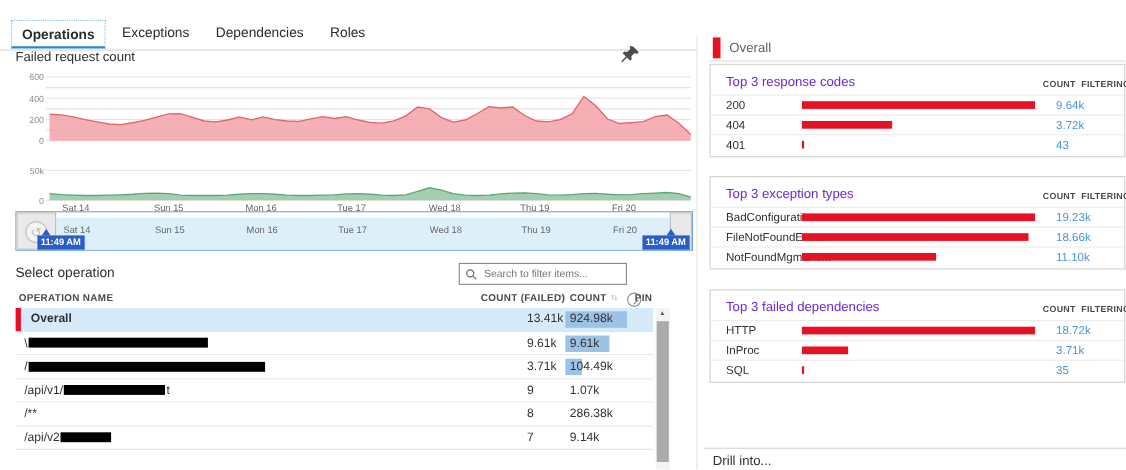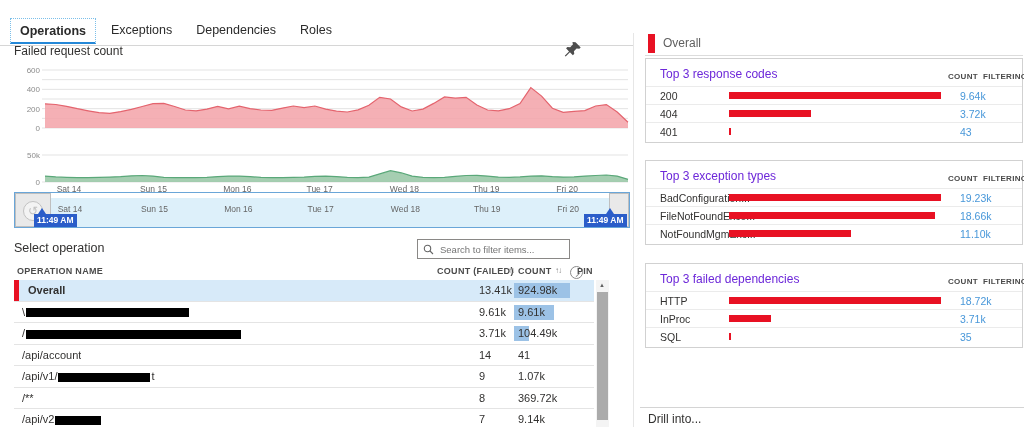--- a/index.html
+++ b/index.html
@@ -206,33 +206,28 @@
         <div class="rfail">9.61k</div>
         <div class="rcount">9.61k</div>
       </div>
       <div class="trow">
         <div class="rname">/<span class="redact" style="width: 215px;"></span></div>
         <div class="rbar" style="width: 15px;"></div>
         <div class="rfail">3.71k</div>
         <div class="rcount">104.49k</div>
       </div>
       <div class="trow">
-        <div class="rname">/api/account</div>
-        <div class="rfail">14</div>
-        <div class="rcount">41</div>
-      </div>
-      <div class="trow">
         <div class="rname">/api/v1/<span class="redact" style="width: 92px;"></span>t</div>
         <div class="rfail">9</div>
         <div class="rcount">1.07k</div>
       </div>
       <div class="trow">
         <div class="rname">/**</div>
         <div class="rfail">8</div>
-        <div class="rcount">369.72k</div>
+        <div class="rcount">286.38k</div>
       </div>
       <div class="trow">
         <div class="rname">/api/v2<span class="redact" style="width: 46px;"></span></div>
         <div class="rfail">7</div>
         <div class="rcount">9.14k</div>
       </div>
     </div>
 
   <div class="sbar">
     <div class="arr">▲</div>

